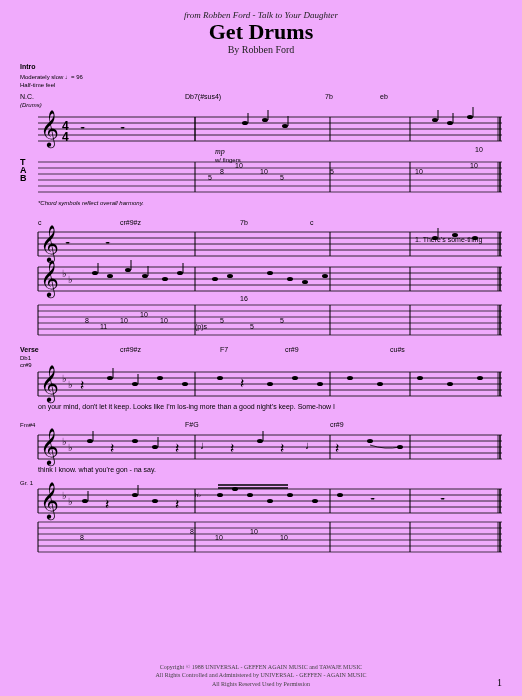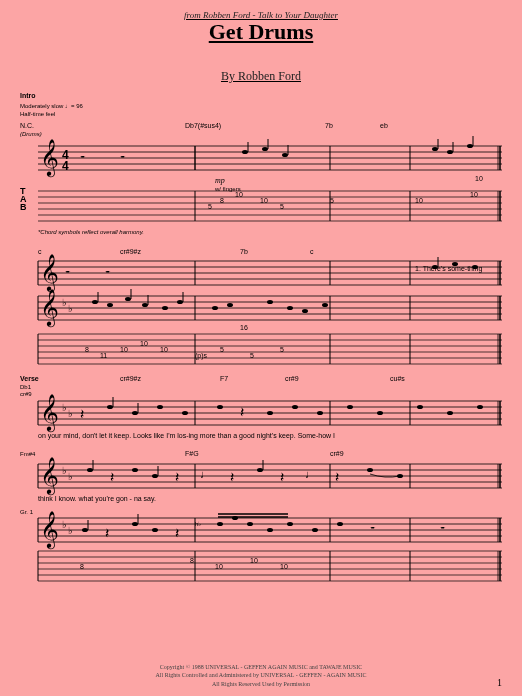--- a/index.html
+++ b/index.html
@@ -8,24 +8,23 @@
       height: 696px;
       background: #ffffff;
       font-family: 'Times New Roman', Times, serif;
       overflow: hidden;
       position: relative;
     }
 
     .page {
       width: 522px;
       height: 696px;
-      background: #fca5a5;
+      background: #f0abfc;
       position: relative;
       padding: 10px 20px;
-      text-decoration: underline;
     }
 
     .header {
       text-align: center;
       margin-bottom: 2px;
     }
 
     .header-subtitle {
       font-size: 9px;
       color: #222;
@@ -33,23 +32,22 @@
     }
 
     .header-title {
       font-size: 22px;
       font-weight: bold;
       color: #000;
       line-height: 1.1;
     }
 
     .header-by {
-      font-size: 12px;
+      font-size: 10px;
       color: #222;
-      margin-top: 25px;
     }
 
     .music-content {
       width: 100%;
       position: relative;
     }
 
     
     .sheet-music-svg {
       width: 482px;

